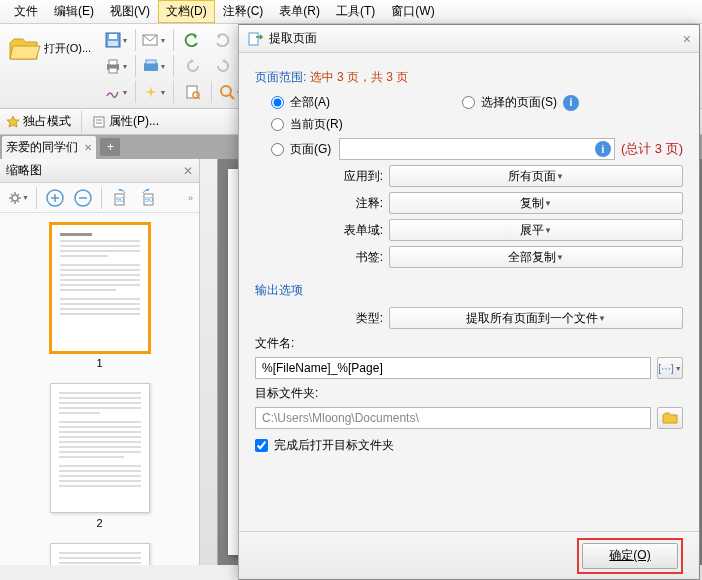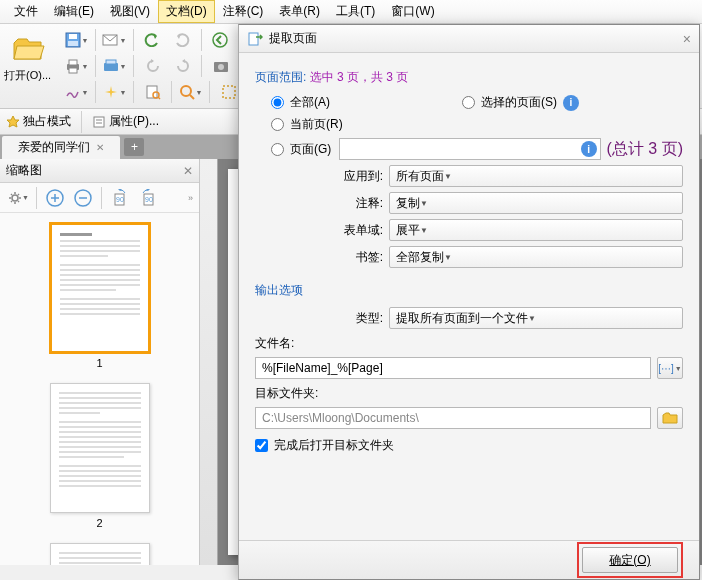--- a/index.html
+++ b/index.html
@@ -13,21 +13,21 @@
 .tb-row { display: flex; align-items: center; gap: 3px; width: 230px; }
 .tb-btn { width: 27px; height: 24px; display: inline-flex; align-items: center; justify-content: center; border-radius: 2px; }
 .tb-btn.big { width: 40px; height: 40px; }
 .tb-sep { width: 1px; height: 22px; background: #d0d0d0; margin: 0 2px; }
 .dd-arrow { font-size: 7px; color: #666; margin-left: 1px; }
 
 .secondary-bar { height: 26px; background: linear-gradient(#fafafa, #ececec); border-bottom: 1px solid #c8c8c8; display: flex; align-items: center; gap: 8px; padding-left: 6px; }
 .sec-item { display: flex; align-items: center; gap: 3px; }
 
 .tabs { height: 24px; background: #a8a8a8; display: flex; align-items: center; padding-left: 2px; }
-.tab { background: #f4f4f4; padding: 3px 16px; border-radius: 2px 2px 0 0; display: flex; align-items: center; gap: 6px; }
+.tab { background: #f4f4f4; padding: 3px 4px; border-radius: 2px 2px 0 0; display: flex; align-items: center; gap: 6px; }
 .tab-close { color: #888; font-size: 10px; }
 .tab-add { width: 20px; height: 18px; background: #888; color: #fff; display: flex; align-items: center; justify-content: center; margin-left: 4px; border-radius: 2px; }
 
 .workspace { display: flex; height: calc(580px - 24px - 100px - 26px - 24px); }
 .thumb-panel { width: 200px; background: #fafafa; border-right: 1px solid #c8c8c8; display: flex; flex-direction: column; }
 .thumb-header { height: 24px; background: linear-gradient(#f8f8f8, #e8e8e8); border-bottom: 1px solid #d0d0d0; display: flex; align-items: center; padding: 0 6px; font-size: 12px; }
 .thumb-header .close { margin-left: auto; color: #888; }
 .thumb-tools { height: 30px; display: flex; align-items: center; gap: 4px; padding: 0 6px; border-bottom: 1px solid #e0e0e0; }
 .thumb-tools .tbtn { width: 24px; height: 24px; display: flex; align-items: center; justify-content: center; border: 1px solid transparent; border-radius: 2px; }
 .thumb-list { flex: 1; overflow-y: auto; padding: 10px; }
@@ -41,35 +41,35 @@
 .ruler { width: 18px; background: linear-gradient(#f0f0f0, #e0e0e0); border-right: 1px solid #aaa; }
 .doc-area { flex: 1; padding: 10px; }
 .doc-page { width: 100%; height: 100%; background: #fff; box-shadow: 2px 2px 6px rgba(0,0,0,0.3); }
 
 .dialog { position: absolute; left: 238px; top: 24px; width: 462px; height: 556px; background: #f4f4f4; border: 1px solid #888; border-left: 1px solid #aaa; box-shadow: -2px 2px 12px rgba(0,0,0,0.25); display: flex; flex-direction: column; }
 .dlg-title { height: 28px; background: linear-gradient(#fdfdfd, #ececec); display: flex; align-items: center; padding: 0 8px; border-bottom: 1px solid #d0d0d0; }
 .dlg-title-icon { width: 16px; height: 16px; margin-right: 6px; }
 .dlg-close { margin-left: auto; color: #888; font-size: 14px; }
 .dlg-body { flex: 1; padding: 10px 16px; overflow-y: auto; }
 .section-title { color: #1b5fb8; font-size: 12px; margin: 6px 0 8px; }
-.section-title .sub { color: #a21caf; }
+.section-title .sub { color: #c2410c; }
 .field-row { display: flex; align-items: center; margin: 5px 0; gap: 6px; }
 .field-row.indent { margin-left: 16px; }
 .field-row.indent2 { margin-left: 70px; }
 .radio-label, .check-label { display: flex; align-items: center; gap: 4px; }
 .radio-label input, .check-label input { margin-right: 2px; }
 .field-label { width: 58px; text-align: right; font-size: 12px; }
 .text-input { height: 22px; border: 1px solid #b8b8b8; border-radius: 0; background: #fff; padding: 0 6px; flex: 1; font-size: 12px; }
 .text-input.ro { color: #888; }
-.select-box { height: 22px; border: 1px solid #b8b8b8; border-radius: 2px; background: linear-gradient(#fff, #f0f0f0); padding: 0 6px; flex: 1; display: flex; align-items: center; justify-content: flex-start; font-size: 12px; }
+.select-box { height: 22px; border: 1px solid #b8b8b8; border-radius: 2px; background: linear-gradient(#fff, #f0f0f0); padding: 0 6px; flex: 1; display: flex; align-items: center; justify-content: center; font-size: 12px; }
 .select-box .arw { font-size: 8px; color: #555; }
 .info-icon { width: 16px; height: 16px; border-radius: 50%; background: #4a90e2; color: #fff; font-size: 10px; display: inline-flex; align-items: center; justify-content: center; font-weight: bold; }
-.small-text { font-size: 16px; color: #701a75; }
+.small-text { font-size: 13px; color: #b91c1c; }
 .btn-small { width: 26px; height: 22px; border: 1px solid #b8b8b8; background: linear-gradient(#fcfcfc, #e8e8e8); border-radius: 2px; display: flex; align-items: center; justify-content: center; }
-.dlg-footer { height: 39px; border-top: 1px solid #d0d0d0; display: flex; align-items: center; justify-content: flex-end; gap: 12px; padding: 0 16px; background: linear-gradient(#f6f6f6, #eaeaea); }
+.dlg-footer { height: 48px; border-top: 1px solid #d0d0d0; display: flex; align-items: center; justify-content: flex-end; gap: 12px; padding: 0 16px; background: linear-gradient(#f6f6f6, #eaeaea); }
 .dlg-btn { min-width: 96px; height: 26px; border: 1px solid #a8a8a8; background: linear-gradient(#fdfdfd, #e4e4e4); border-radius: 2px; display: flex; align-items: center; justify-content: center; font-size: 12px; }
 .highlight-red { border: 2px solid #e53935; padding: 3px; }
 .underline { text-decoration: underline; }
 
 svg { display: block; }
 </style>
 </head>
 <body>
 
 <div class="menubar">
@@ -78,21 +78,21 @@
   <div class="item">视图(V)</div>
   <div class="item active">文档(D)</div>
   <div class="item">注释(C)</div>
   <div class="item">表单(R)</div>
   <div class="item">工具(T)</div>
   <div class="item">窗口(W)</div>
 </div>
 
 <div class="toolbar">
   <div style="display:flex;align-items:flex-start;">
-    <div style="display:flex;flex-direction:column;align-items:center;margin-right:12px;">
+    <div style="display:flex;flex-direction:row;align-items:center;margin-right:12px;">
       <div class="tb-btn big">
         <svg width="34" height="30">
             <path d="M3 10 L7 6 L16 6 L18 9 L30 9 L30 26 L3 26 Z" fill="#f5c542" stroke="#caa020"></path>
             <path d="M6 13 L33 13 L29 26 L3 26 Z" fill="#ffe28a" stroke="#caa020"></path>
           </svg>
       </div>
       <span style="font-size:11px;">打开(O)...</span>
     </div>
     <div style="display:flex;flex-direction:column;gap:2px;">
       <div class="tb-row">

